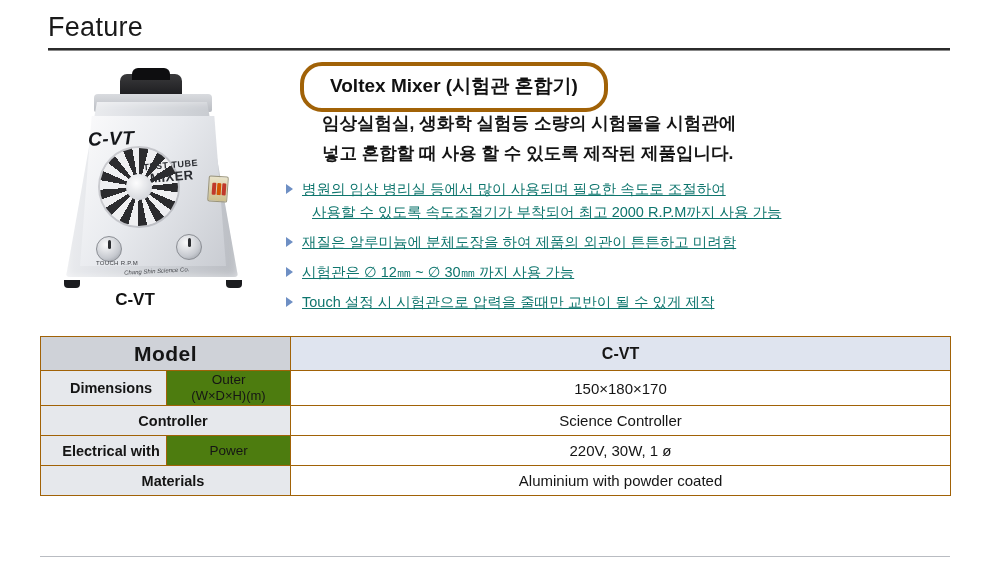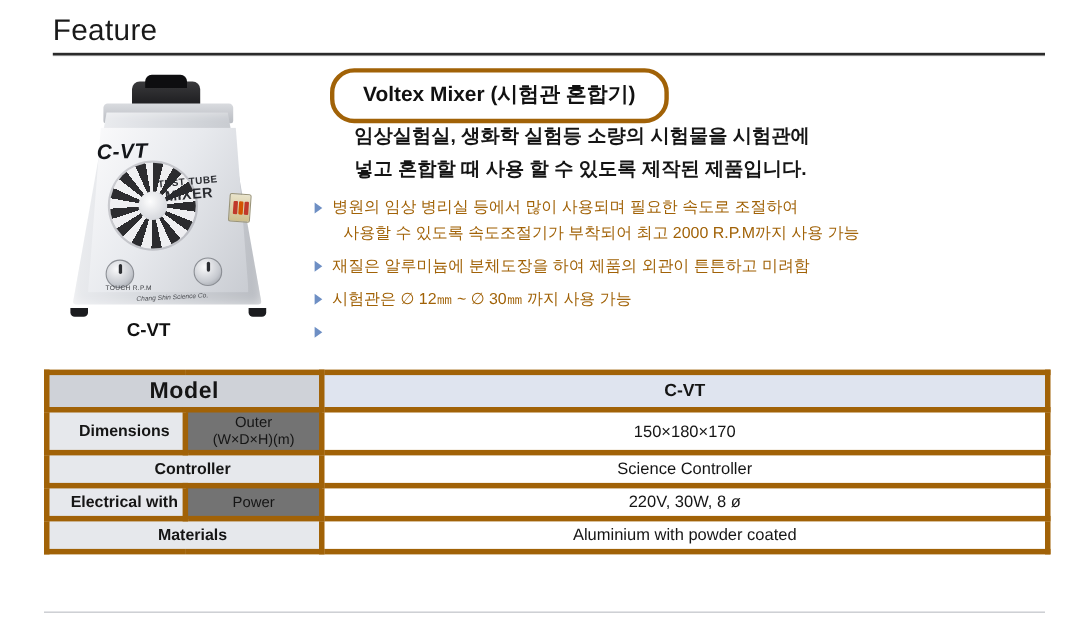--- a/index.html
+++ b/index.html
@@ -227,42 +227,43 @@
     position: absolute;
     left: 286px; top: 178px;
     width: 670px;
   }
   .bullet {
     position: relative;
     padding-left: 16px;
     margin-bottom: 7px;
     font-size: 14.5px;
     line-height: 23px;
-    color: #a16207;
+    color: #0f766e;
+    text-decoration: underline;
   }
   .bullet .tri {
     position: absolute;
     left: 0; top: 6px;
     width: 0; height: 0;
     border-left: 7px solid #6e8fc4;
     border-top: 5px solid transparent;
     border-bottom: 5px solid transparent;
   }
   .bullet .l2 { display: block; padding-left: 10px; }
 
   
   .spec {
     position: absolute;
     left: 40px; top: 336px;
     width: 910px;
     border-collapse: collapse;
     table-layout: fixed;
   }
   .spec td {
-    border: 5px solid #a16207;
+    border: 1px solid #a16207;
     height: 30px;
     font-size: 14.5px;
     text-align: center;
     vertical-align: middle;
     color: #151515;
   }
   .spec .hd-model {
     background: #cfd2d8;
     font-size: 21px;
     font-weight: 700;
@@ -275,21 +276,21 @@
     font-weight: 700;
     height: 34px;
   }
   .spec .lbl {
     background: #e6e8ec;
     font-weight: 700;
     font-size: 14.5px;
     padding-left: 16px;
   }
   .spec .lbl-sub {
-    background: #737373;
+    background: #4d7c0f;
     font-weight: 400;
     font-size: 13.5px;
     line-height: 16px;
   }
   .spec .val {
     background: #ffffff;
     font-size: 15px;
   }
   .spec .sub-small { font-size: 13px; display:block; }
   .bottom-rule {
@@ -350,20 +351,21 @@
     <div class="bullet">
       <span class="tri"></span>
       <span>재질은 알루미늄에 분체도장을 하여 제품의 외관이 튼튼하고 미려함</span>
     </div>
     <div class="bullet">
       <span class="tri"></span>
       <span>시험관은 ∅ 12㎜ ~ ∅ 30㎜ 까지 사용 가능</span>
     </div>
     <div class="bullet">
       <span class="tri"></span>
+      <span>Touch  설정 시 시험관으로 압력을 줄때만 교반이 될 수 있게 제작</span>
     </div>
   </div>
 
   <table class="spec">
     <colgroup>
       <col style="width:126px">
       <col style="width:124px">
       <col style="width:660px">
     </colgroup>
     <tbody>
@@ -379,21 +381,21 @@
         </td>
         <td class="val">150×180×170</td>
       </tr>
       <tr>
         <td class="lbl" colspan="2">Controller</td>
         <td class="val">Science  Controller</td>
       </tr>
       <tr>
         <td class="lbl">Electrical with</td>
         <td class="lbl-sub">Power</td>
-        <td class="val">220V,  30W,  8 ø</td>
+        <td class="val">220V,  30W,  1 ø</td>
       </tr>
       <tr>
         <td class="lbl" colspan="2">Materials</td>
         <td class="val">Aluminium  with  powder  coated</td>
       </tr>
     </tbody>
   </table>
 
   <div class="bottom-rule"></div>
 </div>

